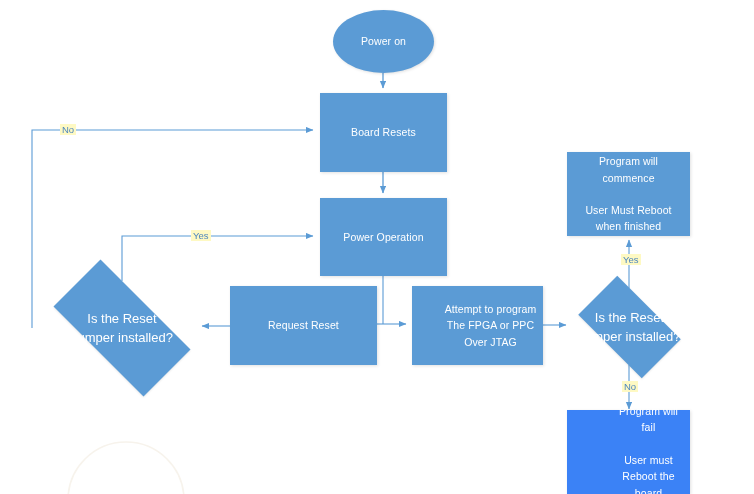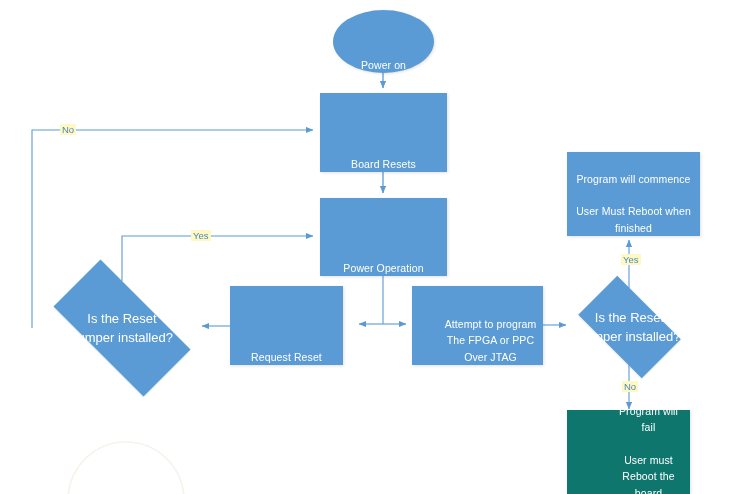--- a/index.html
+++ b/index.html
@@ -40,24 +40,23 @@
   }
   .node .label {
     width: 100%;
     padding: 0 6px;
     box-sizing: border-box;
     white-space: pre-line;
   }
   .rect {
     background: #5B9BD5;
     box-shadow: 1px 1px 3px rgba(0,0,0,0.12);
-    align-items: flex-end;
   }
   .rect-orange {
-    background: #0f766e;
+    background: #3b82f6;
     box-shadow: 1px 1px 3px rgba(0,0,0,0.12);
     padding-left: 40px;
   }
   .ellipse {
     background: #5B9BD5;
     border-radius: 50%;
     box-shadow: 1px 1px 3px rgba(0,0,0,0.12);
   }
   .diamond-wrap {
     position: absolute;
@@ -130,55 +129,55 @@
 
     <path d="M543,325 L566,325" stroke="#5B9BD5" stroke-width="1.1" fill="none" marker-end="url(#arrow)"></path>
 
     <path d="M629,288 L629,240" stroke="#5B9BD5" stroke-width="1.1" fill="none" marker-end="url(#arrow)"></path>
 
     <path d="M629,365 L629,409" stroke="#5B9BD5" stroke-width="1.1" fill="none" marker-end="url(#arrow)"></path>
 
     <path class="artifact" d="M68,500 A58,58 0 0 1 184,500" stroke="#F7F3EC" stroke-width="1.6" fill="none"></path>
   </svg>
 
-  <div class="node ellipse" style="left:333px; top:10px; width:101px; height:63px;align-items:flex-end;">
+  <div class="node ellipse" style="left:333px; top:10px; width:101px; height:63px;">
     <span class="label">Power on</span>
   </div>
 
   <div class="node rect" style="left:320px; top:93px; width:127px; height:79px;">
     <span class="label">Board Resets</span>
   </div>
 
   <div class="node rect" style="left:320px; top:198px; width:127px; height:78px;">
     <span class="label">Power Operation</span>
   </div>
 
   <div class="diamond-wrap" style="left:32px; top:281px; width:180px; height:94px;">
     <div class="diamond-shape"></div>
     <div class="diamond-text">Is the Reset
 Jumper installed?</div>
   </div>
 
-  <div class="node rect" style="left:230px; top:286px; width:113px; height:79px;">
+  <div class="node rect" style="left:230px; top:286px; width:147px; height:79px;">
     <span class="label">Request Reset</span>
   </div>
 
   <div class="node rect" style="left:412px; top:286px; width:131px; height:79px;padding-left:26px;">
     <span class="label">Attempt to program
 The FPGA or PPC
 Over JTAG</span>
   </div>
 
   <div class="diamond-wrap" style="left:566px; top:288px; width:127px; height:78px;">
     <div class="diamond-shape"></div>
     <div class="diamond-text">Is the Reset
 Jumper installed?</div>
   </div>
 
-  <div class="node rect" style="left:567px; top:152px; width:133px; height:84px;">
+  <div class="node rect" style="left:567px; top:152px; width:123px; height:84px;">
     <span class="label">Program will commence
 
 User Must Reboot when finished</span>
   </div>
 
   <div class="node rect-orange" style="left:567px; top:410px; width:123px; height:84px;">
     <span class="label">Program will fail
 
 User must Reboot the board</span>
   </div>

